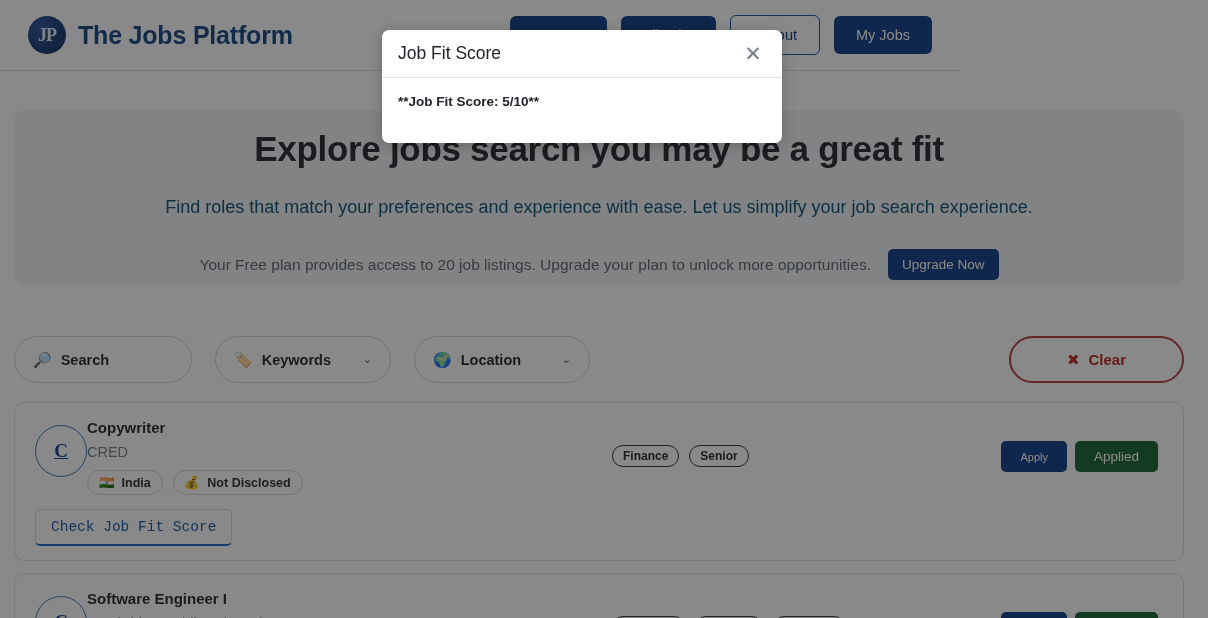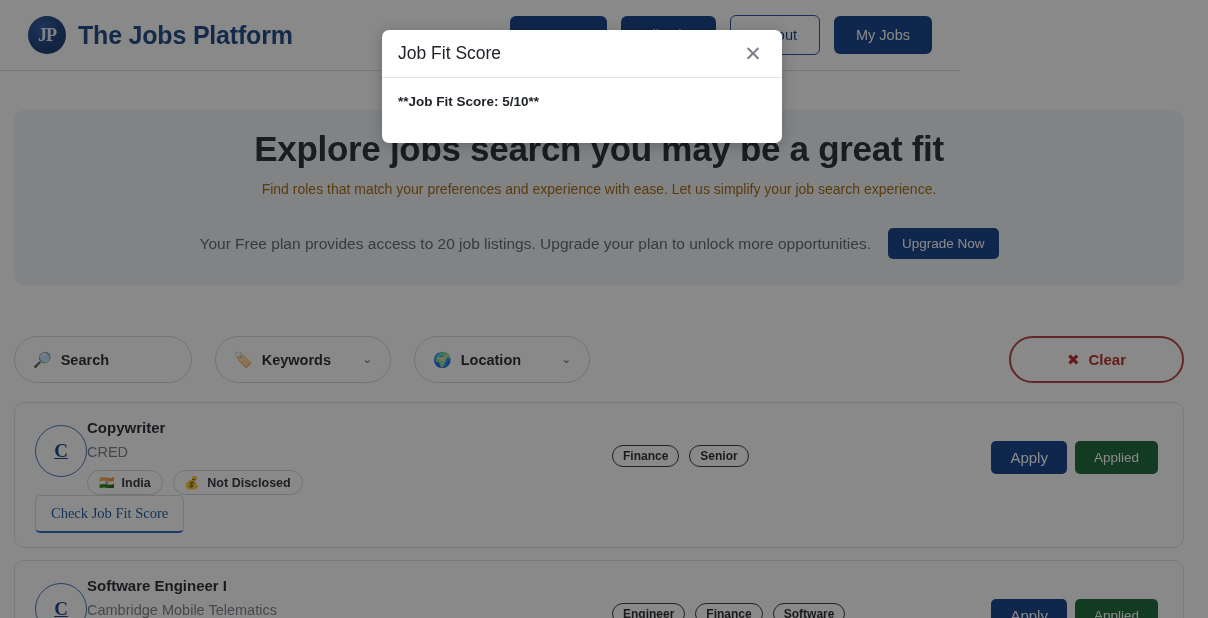--- a/index.html
+++ b/index.html
@@ -42,21 +42,21 @@
   .hero {
     position: absolute; left: 14px; top: 110px; width: 1170px; height: 175px;
     background: #f1f3f5; border-radius: 10px;
     display: flex; flex-direction: column; align-items: center;
   }
   .hero-title {
     margin-top: 19px; font-size: 35px; font-weight: 700; color: #20242a;
     letter-spacing: -0.3px;
   }
   .hero-sub {
-    margin-top: 12px; font-size: 14px; color: #a16207;
+    margin-top: 28px; font-size: 18px; color: #0c4a6e;
   }
   .hero-plan-row {
     margin-top: 31px; display: flex; align-items: center; gap: 17px;
   }
   .hero-plan-text { font-size: 15.5px; color: #5b6169; }
   .upgrade-btn {
     background: #0b3b85; color: #fff; border: none; border-radius: 5px;
     font-size: 13.5px; padding: 8px 14px; cursor: pointer; font-family: inherit;
   }
 
@@ -111,31 +111,31 @@
     padding: 4px 11px; display: flex; align-items: center; gap: 7px;
   }
   .tags { position: absolute; left: 597px; top: 42px; display: flex; gap: 10px; }
   .tag {
     border: 1px solid #2b2f35; border-radius: 12px; background: #fff;
     font-size: 12px; font-weight: 700; color: #1d2127; padding: 3px 10px;
   }
   .actions { position: absolute; right: 25px; top: 38px; display: flex; gap: 8px; }
   .btn-apply {
     background: #0b3b85; color: #fff; border: none; border-radius: 5px;
-    font-size: 15px; padding: 8px 19px; cursor: pointer; font-family: inherit;
+    font-size: 11px; padding: 8px 19px; cursor: pointer; font-family: inherit;
   }
   .btn-applied {
     background: #13622f; color: #fff; border: none; border-radius: 5px;
     font-size: 13.5px; padding: 8px 19px; cursor: pointer; font-family: inherit; text-align: center;
   }
   .fit-btn {
-    margin-top: 0; background: #fff; border: 1px solid #d6dae0;
+    margin-top: 14px; background: #fff; border: 1px solid #d6dae0;
     border-bottom: 2px solid #1f62c4; border-radius: 5px;
     color: #14529e; font-size: 14.5px; padding: 9px 15px;
-    cursor: pointer; font-family: Liberation Serif, serif; display: inline-block;
+    cursor: pointer; font-family: Liberation Mono, monospace; display: inline-block;
   }
 
   
   .overlay {
     position: absolute; inset: 0; background: rgba(20,20,20,0.5); z-index: 50;
   }
   .modal {
     position: absolute; left: 382px; top: 30px; width: 400px; height: 113px;
     background: #fff; border-radius: 7px; z-index: 60;
     box-shadow: 0 3px 14px rgba(0,0,0,0.22); overflow: hidden;

